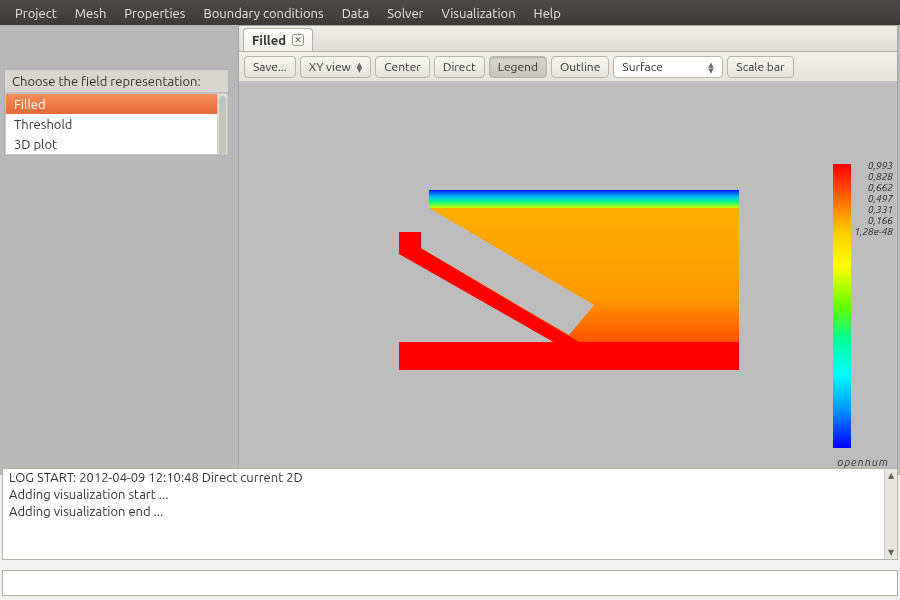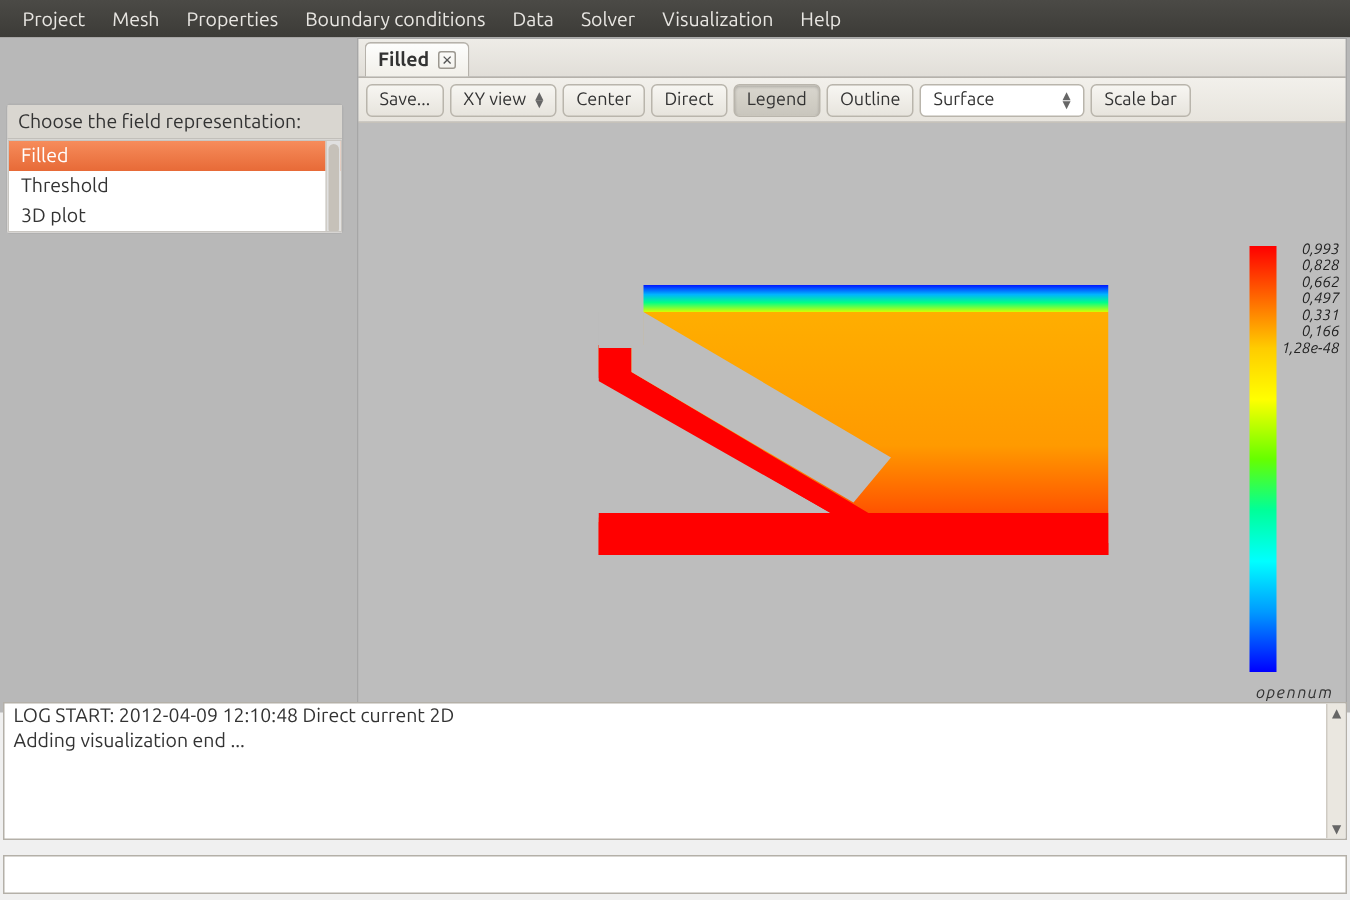--- a/index.html
+++ b/index.html
@@ -137,20 +137,21 @@
         <span>1,28e-48</span>
       </div>
 
       <div class="brand">opennum</div>
     </div>
   </div>
 </div>
 
 <div class="log-panel">
   <div class="line">LOG START: 2012-04-09 12:10:48 Direct current 2D</div>
+  <div class="line">Adding visualization start ...</div>
   <div class="line">Adding visualization end ...</div>
   <div class="lsc">
     <div class="up">▲</div>
     <div class="dn">▼</div>
   </div>
 </div>
 
 <div class="footer-input"></div>
 
 </body></html>

